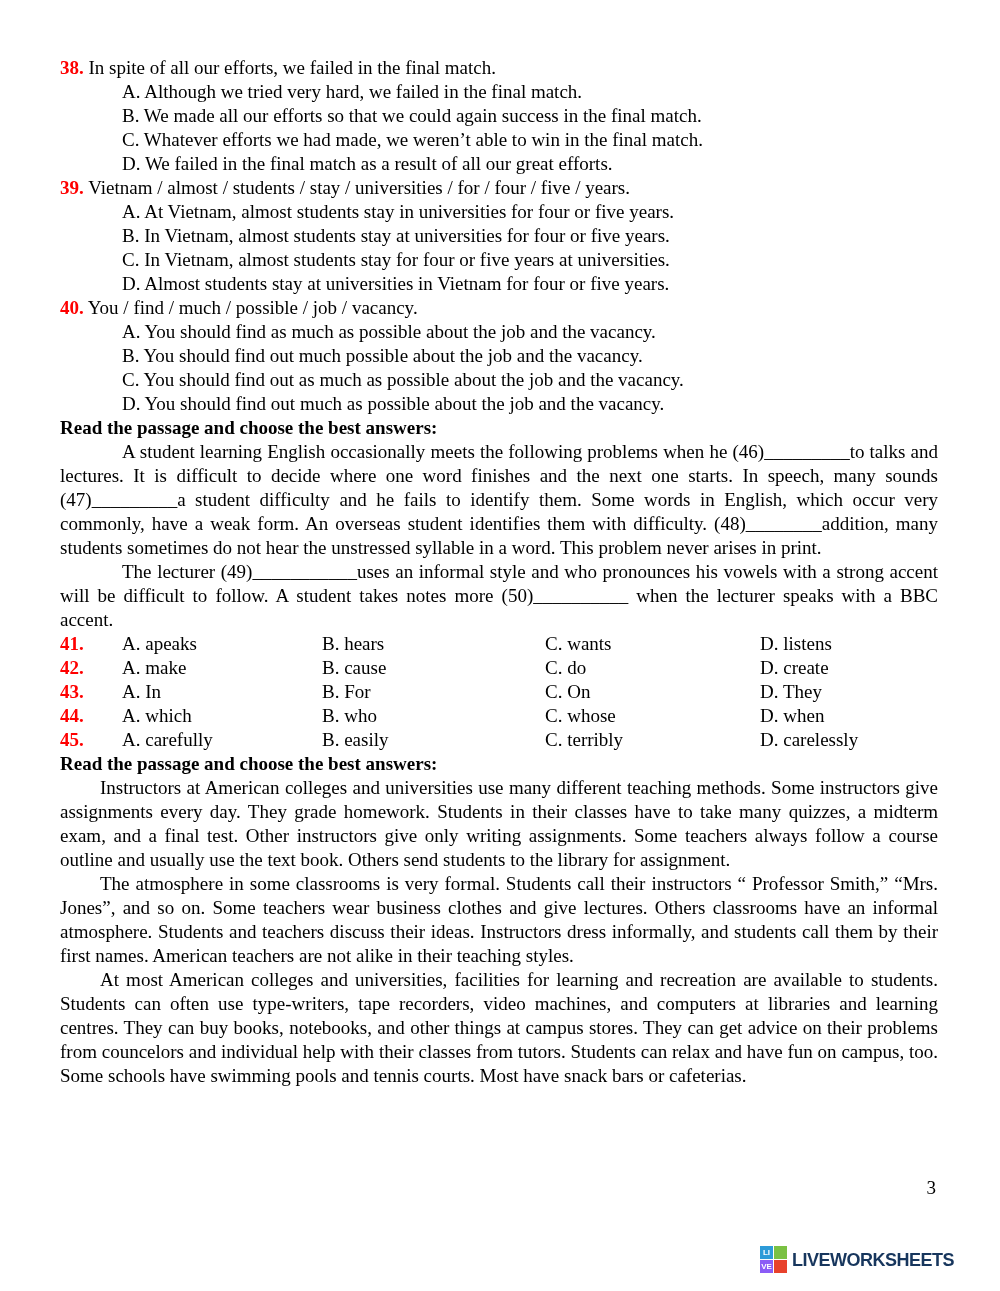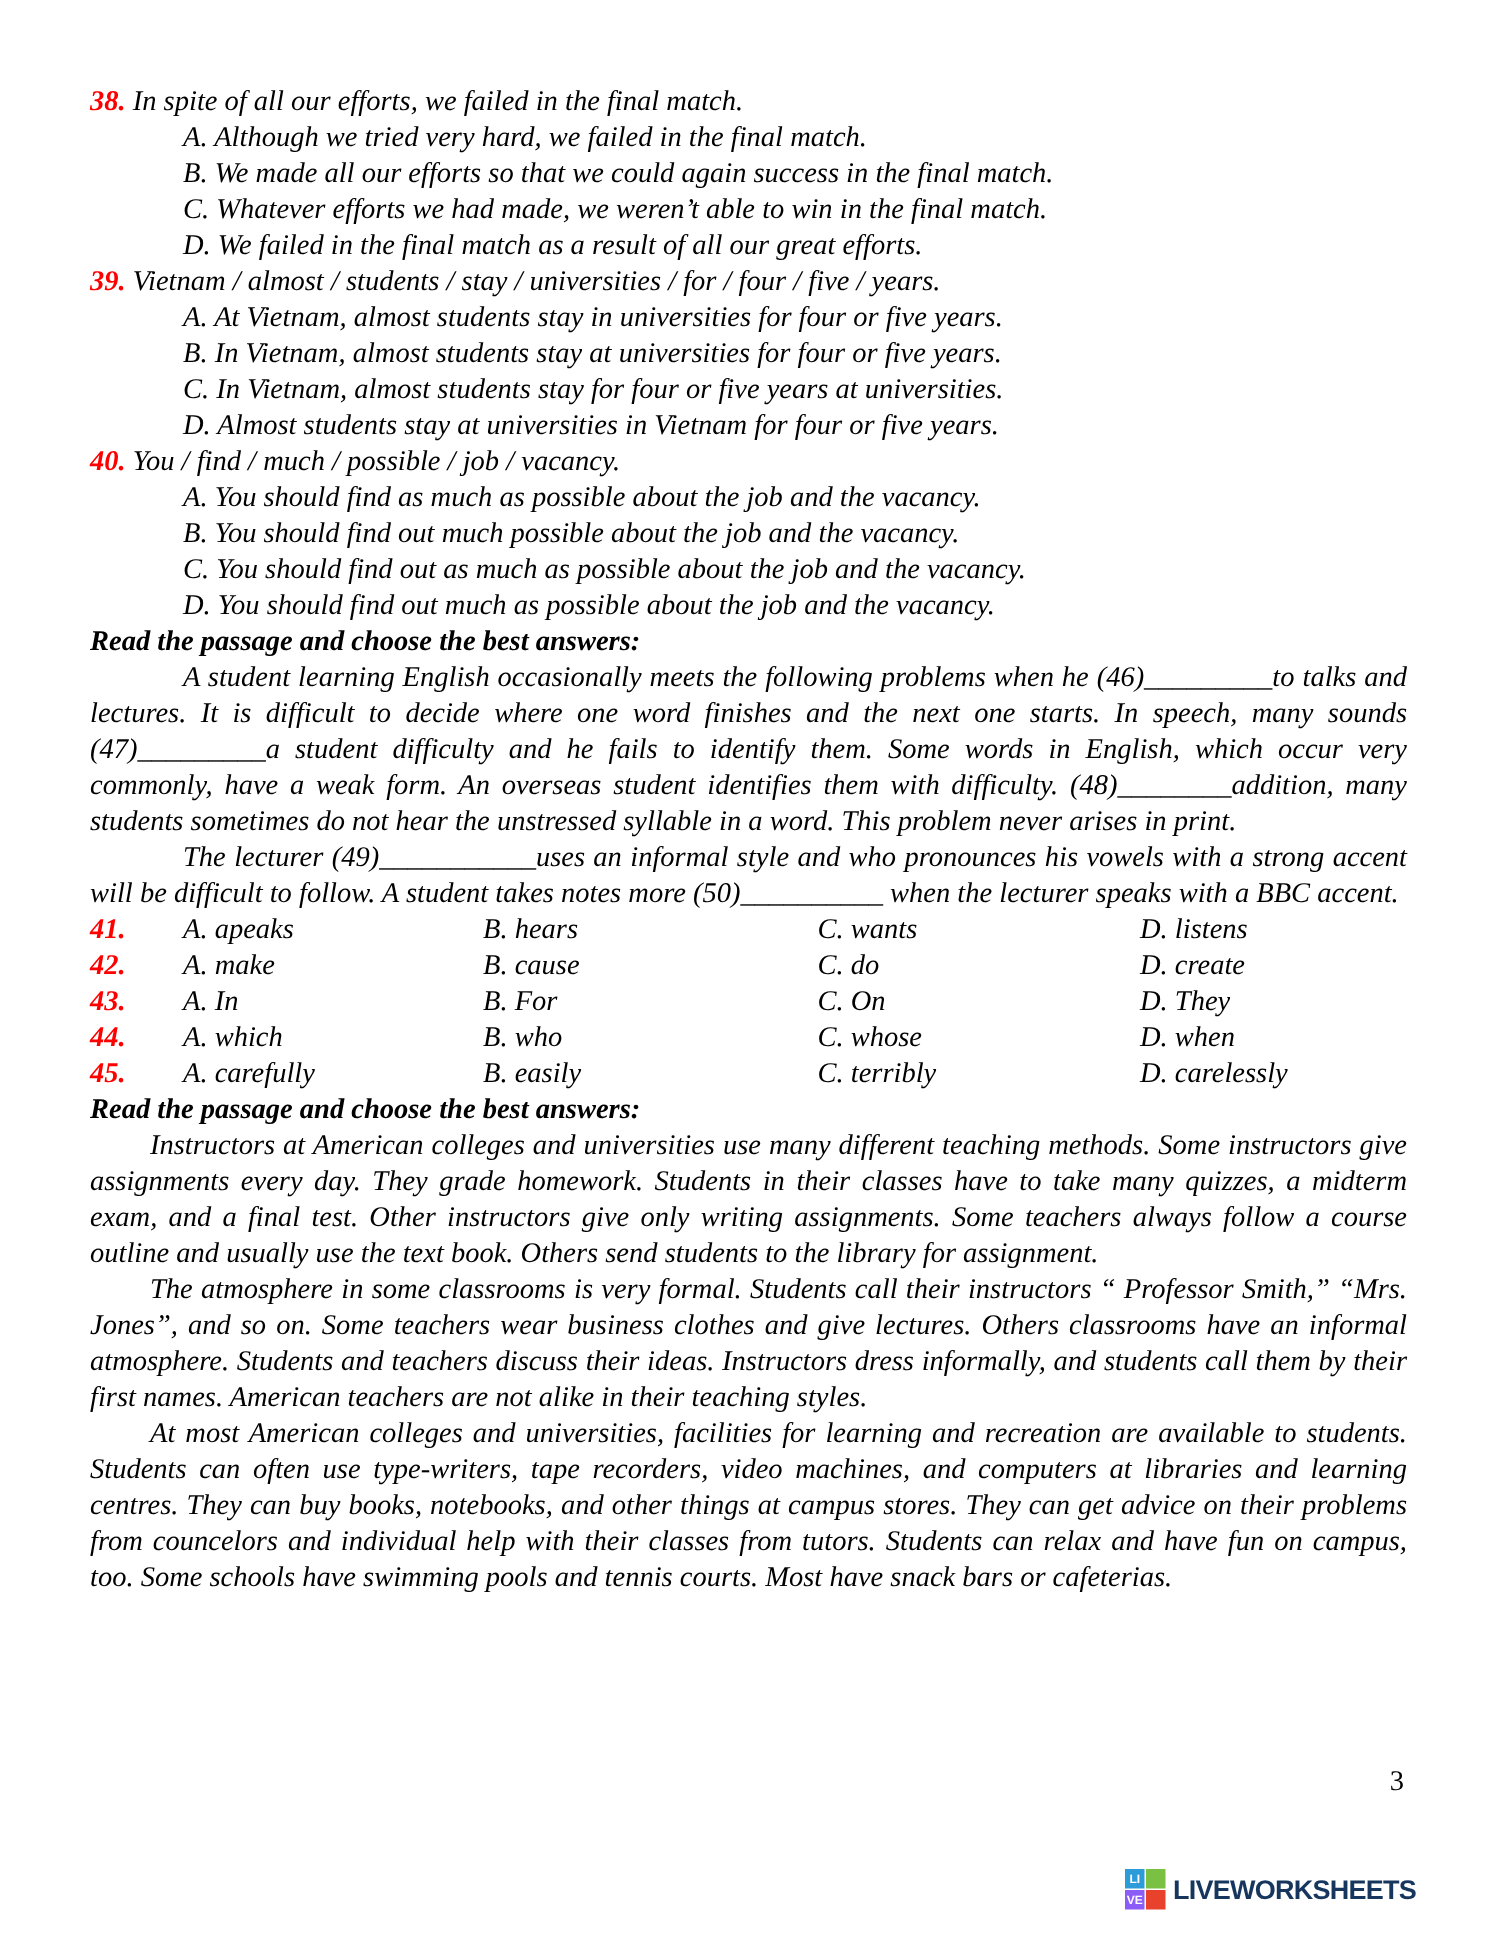--- a/index.html
+++ b/index.html
@@ -3,30 +3,30 @@
 <meta charset="utf-8">
 <style>
   html, body { margin: 0; padding: 0; }
   body {
     width: 1000px; height: 1291px;
     background: #ffffff; color: #000000;
     font-family: "Liberation Serif", serif;
     font-size: 19px; line-height: 24px;
     position: relative; overflow: hidden;
   }
-  .content { padding: 56px 62px 0 60px; font-style: italic; }
+  .content { padding: 56px 62px 0 60px; }
   .qnum { color: #ff0000; font-weight: bold; }
   .opt { padding-left: 62px; }
   .heading { font-weight: bold; }
   .para { text-align: justify; }
   .indent-lg { text-indent: 62px; }
   .indent-sm { text-indent: 40px; }
   .mcq-row { display: grid; grid-template-columns: 62px 200px 223px 215px 1fr; }
   .page-number { position: absolute; top: 1176px; right: 64px; }
-  .brand { position: absolute; top: 1246px; right: 56px; display: flex; align-items: center; gap: 5px; }
+  .brand { position: absolute; top: 1246px; right: 46px; display: flex; align-items: center; gap: 5px; }
   .lw-icon { display: grid; grid-template-columns: 13px 13px; grid-template-rows: 13px 13px; gap: 1px; }
   .lw-icon span {
     display: flex; align-items: center; justify-content: center;
     color: #ffffff; font-family: "Liberation Sans", sans-serif;
     font-size: 8px; font-weight: bold; line-height: 1;
   }
   .sq-blue   { background: #2d9bd8; }
   .sq-green  { background: #7ac143; }
   .sq-yellow { background: #8b5cf6; }
   .sq-red    { background: #e8412c; }

